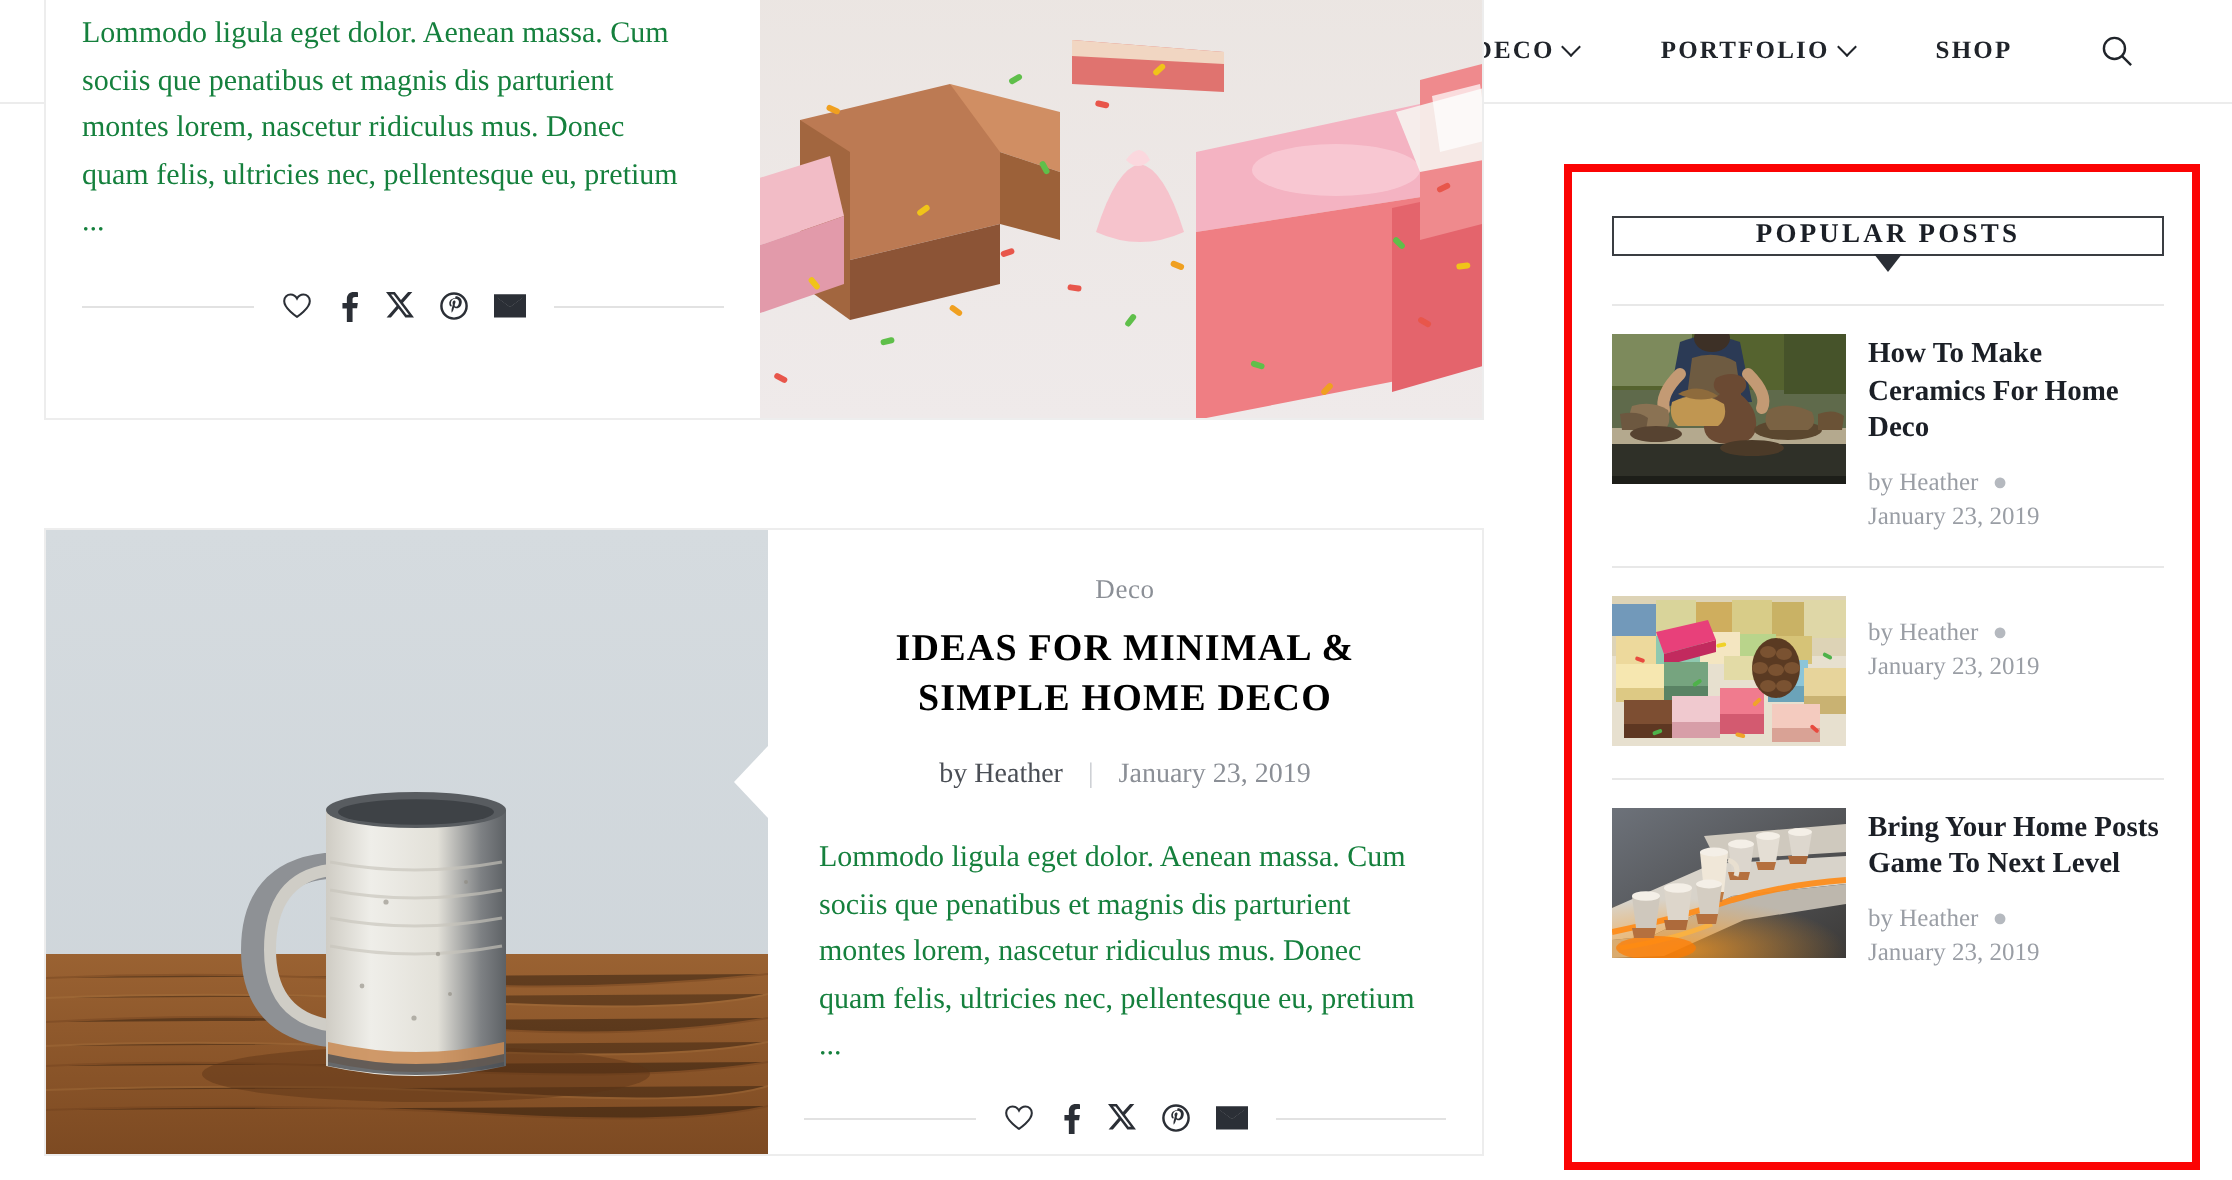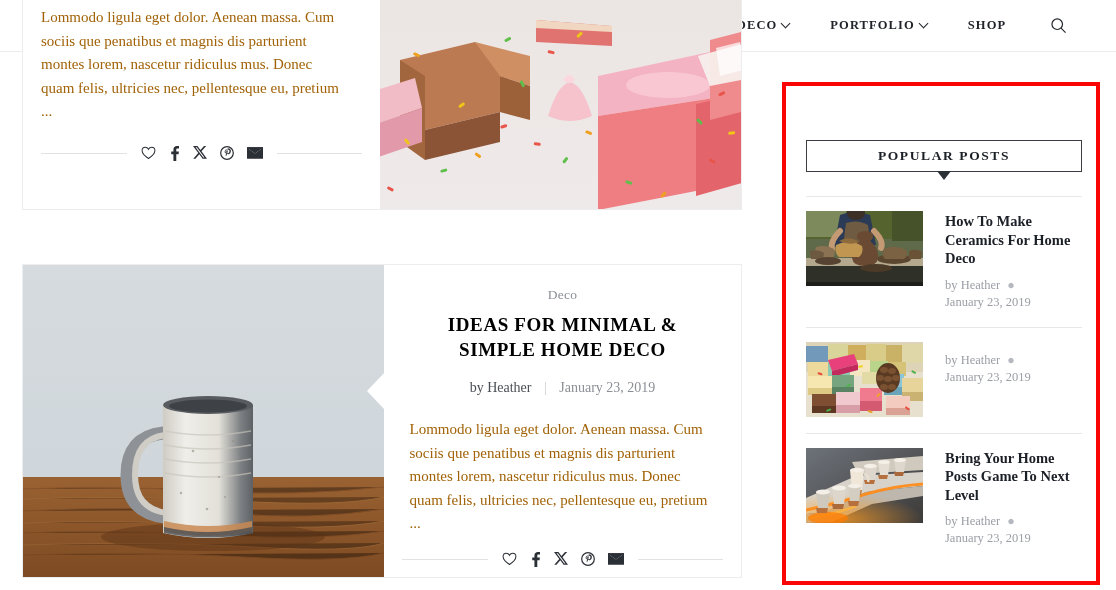--- a/index.html
+++ b/index.html
@@ -67,21 +67,21 @@
     flex: 1; padding: 0 18px;
     display: flex; flex-direction: column; justify-content: flex-start;
   }
 
   
   .card-one .card-inner { flex-direction: row-reverse; }
   .card-one .card-body { padding-top: 126px; }
 
   .excerpt {
     font-family: "Liberation Serif", serif;
-    font-size: 15px; line-height: 23.5px; color: #a16207;
+    font-size: 15px; line-height: 23.5px; color: #15803d;
     width: 306px;
   }
   .excerpt .ellipsis { display: block; }
 
   .share-row {
     display: flex; align-items: center; gap: 0;
     margin-top: 22px; width: 100%;
   }
   .share-line { flex: 1; height: 1px; background: #e2e2e2; }
   .share-icons {
@@ -124,38 +124,38 @@
   .sidebar { position: absolute; left: 782px; top: 82px; width: 318px; height: 503px; }
   .redbox {
     position: absolute; inset: 0;
     border: 4px solid #fb0404;
     pointer-events: none; z-index: 40;
   }
   .widget { position: absolute; left: 24px; top: 26px; width: 276px; }
 
   .widget-head {
     border: 1px solid #3a3d42;
-    height: 32px; display: flex; align-items: center; justify-content: center;
-    position: relative; background: #fff; margin-top: 32px;
+    height: 20px; display: flex; justify-content: center;
+    position: relative; background: #fff;
   }
   .widget-head-text {
     font-family: "Liberation Serif", serif;
     font-weight: 700; font-size: 13.5px; letter-spacing: 1.6px;
     color: #1b1f26; text-transform: uppercase;
   }
   .widget-arrow {
     position: absolute; left: 50%; bottom: -9px; transform: translateX(-50%);
     width: 0; height: 0;
     border-left: 7px solid transparent;
     border-right: 7px solid transparent;
     border-top: 9px solid #2b2f36;
   }
 
   .pp-list { margin-top: 24px; }
-  .pp-item { display: flex; gap: 22px; padding: 14px 0 16px 0; border-top: 1px solid #e8e8e8; }
+  .pp-item { display: flex; gap: 11px; padding: 14px 0 16px 0; border-top: 1px solid #e8e8e8; }
   .pp-item:first-child { border-top: 1px solid #e8e8e8; }
   .pp-thumb {
     flex: 0 0 117px; width: 117px; height: 75px;
     position: relative; overflow: hidden; cursor: pointer;
   }
   .pp-text { flex: 1; min-width: 0; padding-top: 1px; }
   .pp-title {
     font-family: "Liberation Serif", serif;
     font-weight: 700; font-size: 14.5px; line-height: 18.5px;
     color: #1b1f26; cursor: pointer;

